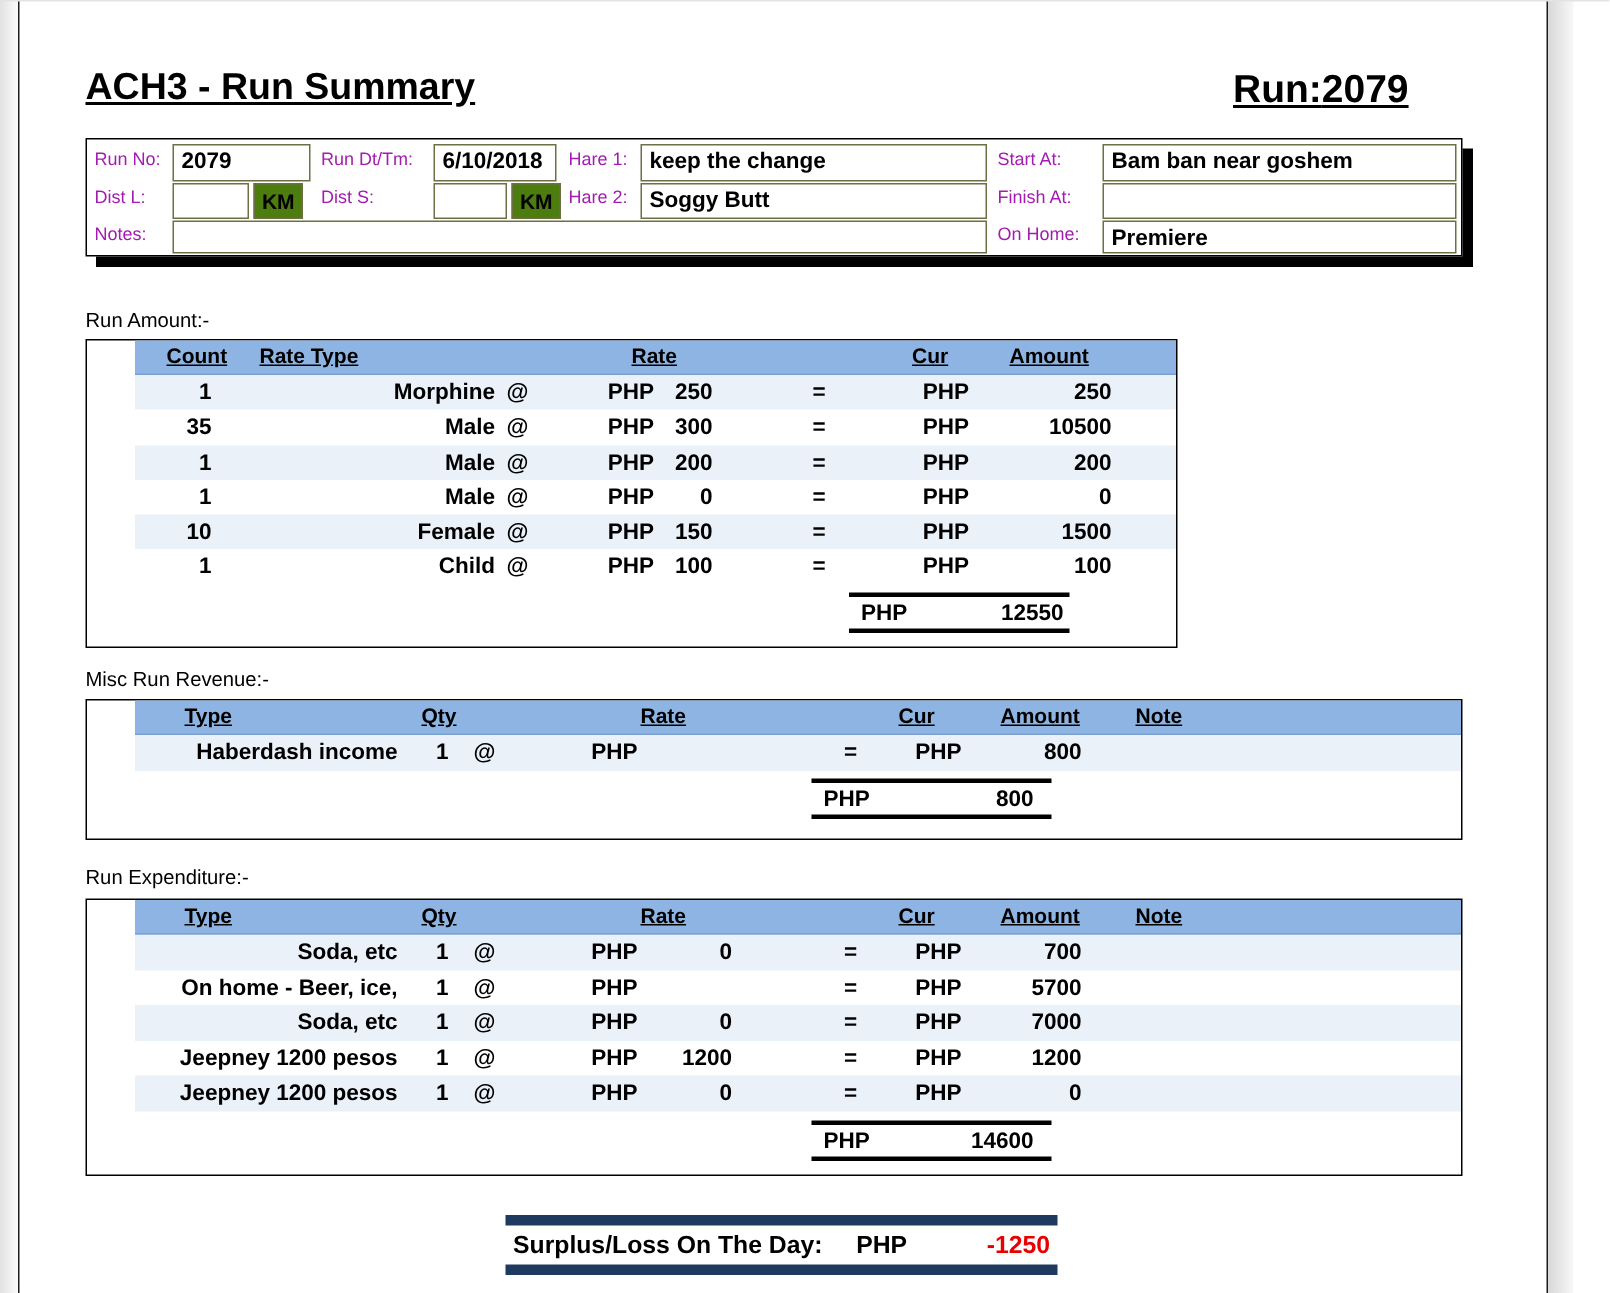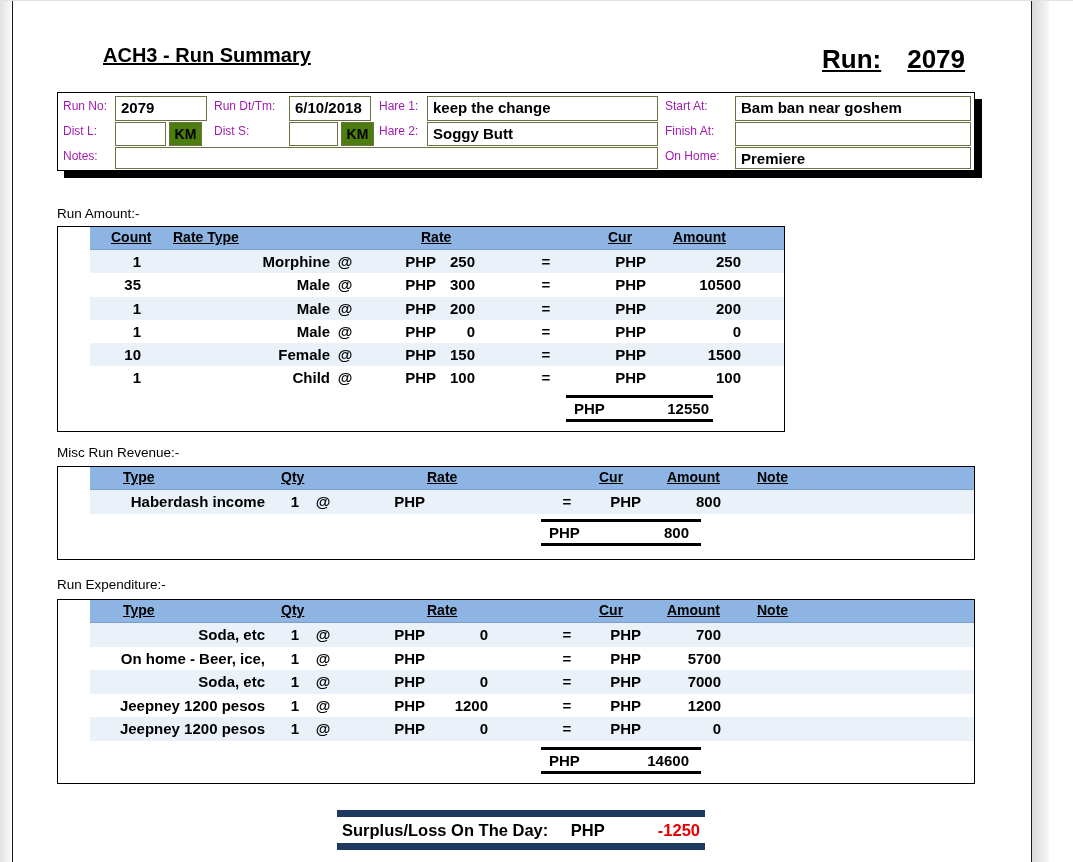--- a/index.html
+++ b/index.html
@@ -11,23 +11,23 @@
   
   .edge-left  { position:absolute; left:0; top:0; width:12px; height:862px;
                 background:linear-gradient(to right,#e2e2e2,#fbfbfb); }
   .line-left  { position:absolute; left:12px; top:0; width:1px; height:862px; background:#1c1c1c; }
   .line-right { position:absolute; left:1031px; top:0; width:1px; height:862px; background:#1c1c1c; }
   .edge-right { position:absolute; left:1032px; top:0; width:17px; height:862px;
                 background:linear-gradient(to right,#d8d8d8,#f8f8f8); }
   .line-top   { position:absolute; left:0; top:0; width:1073px; height:1px; background:#e3e3e3; }
 
   
-  .title { position:absolute; left:57px; top:44px; font-size:20px; font-weight:bold;
-           text-decoration:underline; letter-spacing:0px;margin-left:46px; }
-  .runhdr { position:absolute; left:822px; top:44px; display:flex; gap:26px;
+  .title { position:absolute; left:57px; top:44px; font-size:25px; font-weight:bold;
+           text-decoration:underline; letter-spacing:0px; }
+  .runhdr { position:absolute; left:822px; top:44px; display:flex; 
             font-size:26px; font-weight:bold; }
   .runhdr span { text-decoration:underline; }
 
   
   .hbox { position:absolute; left:57px; top:92px; width:918px; height:79px;
           border:1px solid #000; background:#fff; box-shadow:7px 7px 0 #000; }
   .hlab { position:absolute; font-size:12px; color:#a21caf; white-space:nowrap; }
   .hfield { position:absolute; border:1px solid #6c7044; background:#fff;
             font-size:15px; font-weight:bold; line-height:22px; padding-left:5px;
             white-space:nowrap; overflow:hidden; }

